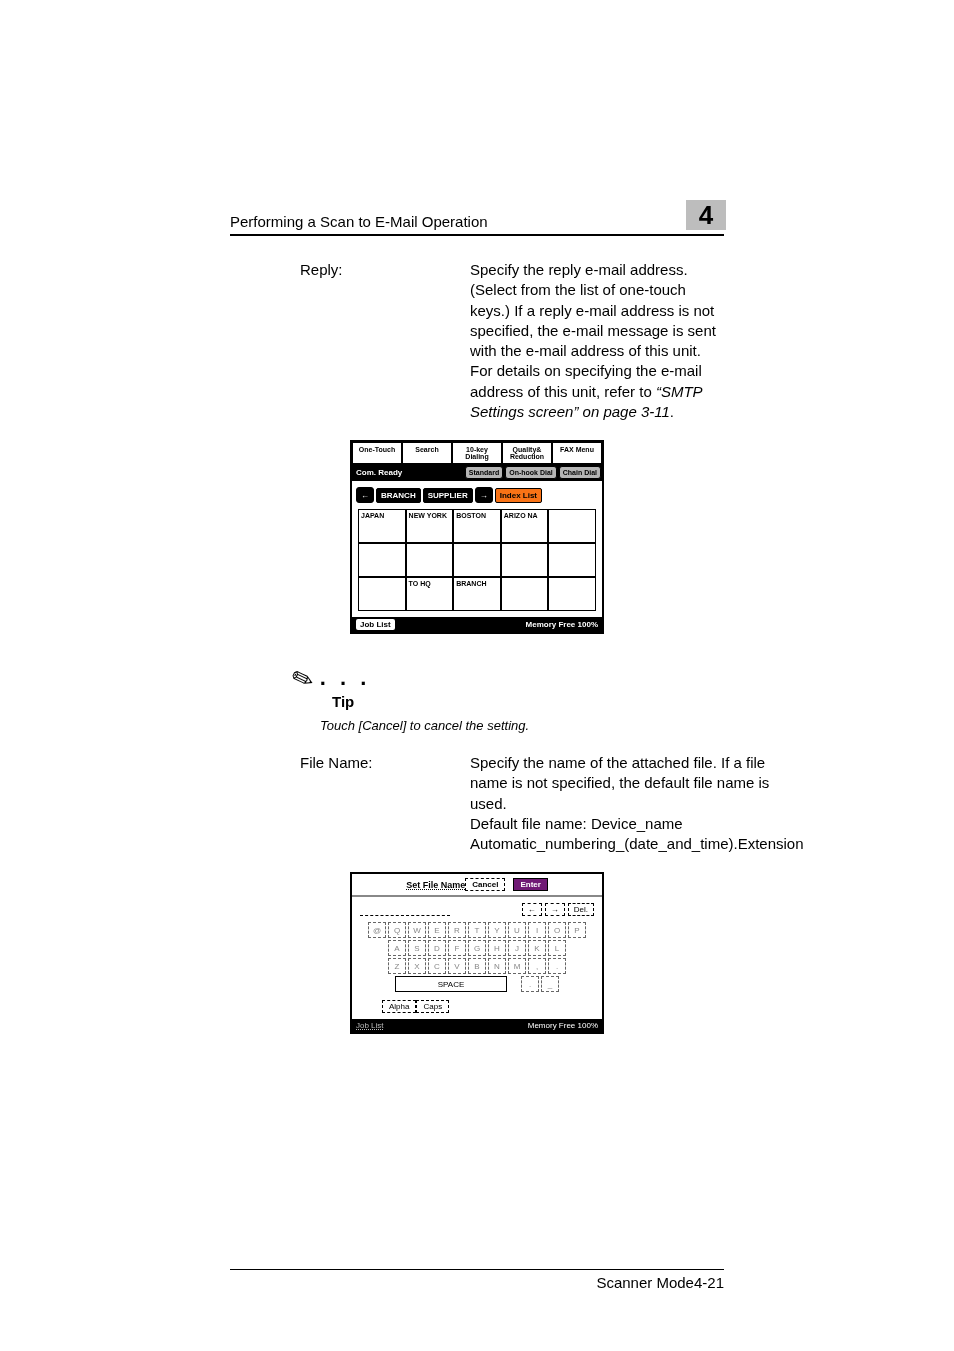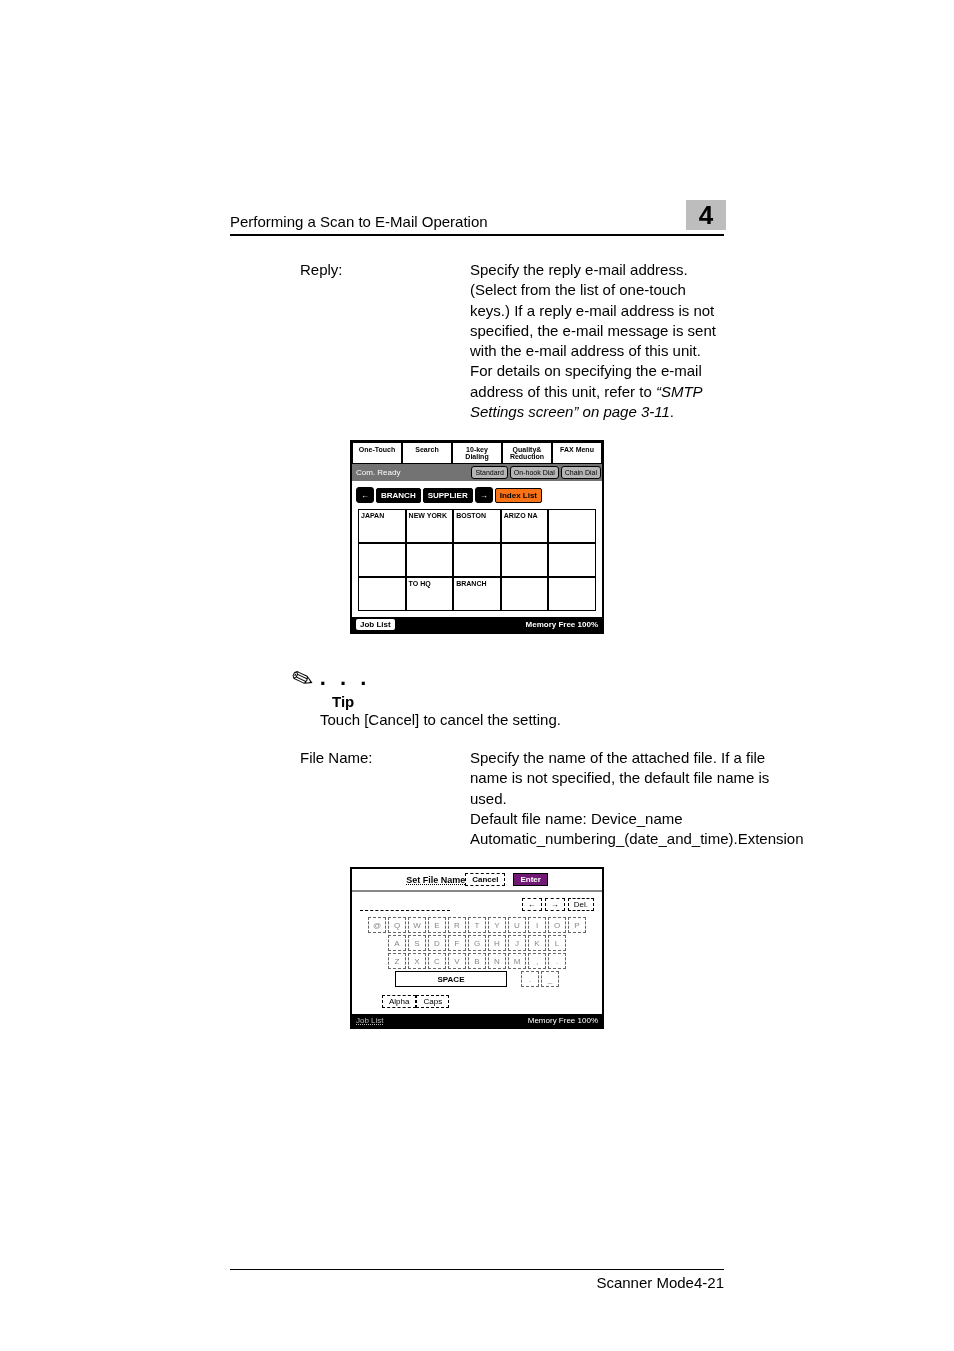--- a/index.html
+++ b/index.html
@@ -9,51 +9,51 @@
   .chapter-box{background:#bdbdbd;color:#000;font-weight:bold;font-size:26px;width:40px;height:30px;display:flex;align-items:center;justify-content:center;margin-right:-2px}
   .body{margin:24px 230px 0 300px;font-size:15px;line-height:1.35}
   .field-row{display:flex;margin-bottom:4px}
   .field-label{width:170px;flex:0 0 170px}
   .field-text{flex:1}
   .field-text .ital{font-style:italic}
   .figure{margin:18px auto;display:block}
   .figure1{width:250px;border:2px solid #000;font-family:Arial,Helvetica,sans-serif}
   .f1-tabs{display:flex;font-size:7px;font-weight:bold}
   .f1-tabs div{flex:1;border:1px solid #000;text-align:center;padding:3px 1px;background:#fff}
-  .f1-row2{display:flex;background:#737373;color:#fff;font-size:8px;font-weight:normal}
+  .f1-row2{display:flex;background:#000000;color:#fff;font-size:8px;font-weight:bold}
   .f1-row2 .ready{flex:1;padding:4px 4px}
   .f1-row2 .btn{background:#b5b5b5;color:#000;border:1px solid #000;border-radius:3px;margin:2px 1px;padding:2px 3px;font-size:7px}
   .f1-row3{display:flex;align-items:center;gap:2px;padding:6px 4px;font-size:8px;font-weight:bold}
   .f1-row3 .ar{border:1px solid #000;border-radius:3px;width:16px;height:14px;display:flex;align-items:center;justify-content:center;background:#000;color:#fff}
   .f1-row3 .pill{border:1px solid #000;border-radius:2px;padding:2px 4px;background:#000;color:#fff}
   .f1-row3 .pill.light{background:#f97316;color:#000}
   .f1-grid{display:grid;grid-template-columns:repeat(5,1fr);gap:0;margin:0 6px}
   .f1-grid div{border:1px solid #000;height:28px;font-size:7px;font-weight:bold;padding:2px;overflow:hidden}
   .f1-foot{display:flex;justify-content:space-between;align-items:center;background:#000;color:#fff;font-size:8px;font-weight:bold;padding:2px 4px;margin-top:6px}
   .f1-foot .jl{background:#fff;color:#000;border-radius:2px;padding:1px 4px}
   .tip-block{margin:30px 230px 0 292px}
   .tip-icon-row{display:flex;align-items:flex-end;gap:6px}
   .hand-icon{font-size:26px;transform:rotate(-20deg);display:inline-block}
   .dots{font-size:22px;font-weight:bold;letter-spacing:4px;margin-bottom:4px}
   .tip-label{font-weight:bold;font-size:15px;margin-left:40px;margin-top:-2px}
-  .tip-text{font-size:15px;margin-left:28px;margin-top:1px}
+  .tip-text{font-style:italic;font-size:13px;margin-left:28px;margin-top:8px}
   .figure2{width:250px;border:2px solid #000;margin:18px auto 0 auto;font-size:9px}
   .f2-top{display:flex;justify-content:center;align-items:center;padding:4px 6px;border-bottom:2px solid #888}
   .f2-top .ttl{font-weight:bold;text-decoration:underline dotted}
   .f2-top .btns{display:flex;gap:8px}
   .f2-top .b{border:1px dashed #000;padding:1px 6px;font-weight:bold;font-size:8px}
   .f2-top .b.solid{border-style:solid;background:#701a75;color:#fff}
   .f2-inrow{display:flex;justify-content:space-between;align-items:center;padding:6px 8px}
   .f2-inrow .inp{border-bottom:1px dashed #000;width:90px;height:12px}
   .f2-inrow .navb{display:flex;gap:3px}
   .f2-inrow .navb span{border:1px dashed #000;padding:1px 5px;font-size:8px}
   .f2-kbd{padding:0 8px 6px 8px}
   .krow{display:flex;justify-content:center;gap:2px;margin-bottom:2px}
   .key{border:1px dashed #666;width:16px;height:14px;font-size:8px;display:flex;align-items:center;justify-content:center;color:#888}
-  .key.sp{width:110px;color:#000;border:1px solid #000;font-weight:bold}
+  .key.sp{width:110px;color:#000;border:1px solid #000;font-weight:normal}
   .f2-modes{display:flex;padding:0 8px 6px 30px}
   .f2-modes span{border:1px dashed #000;padding:1px 6px;font-size:8px}
   .f2-foot{display:flex;justify-content:space-between;background:#000;color:#fff;font-size:8px;padding:2px 4px}
   .f2-foot .jl{color:#bbb;text-decoration:underline dotted}
   .footer{position:absolute;left:230px;right:230px;bottom:60px;border-top:1px solid #000;display:flex;justify-content:flex-end;font-size:15px;padding-top:4px}
 </style>
 </head>
 <body>
 
 <div class="page">

